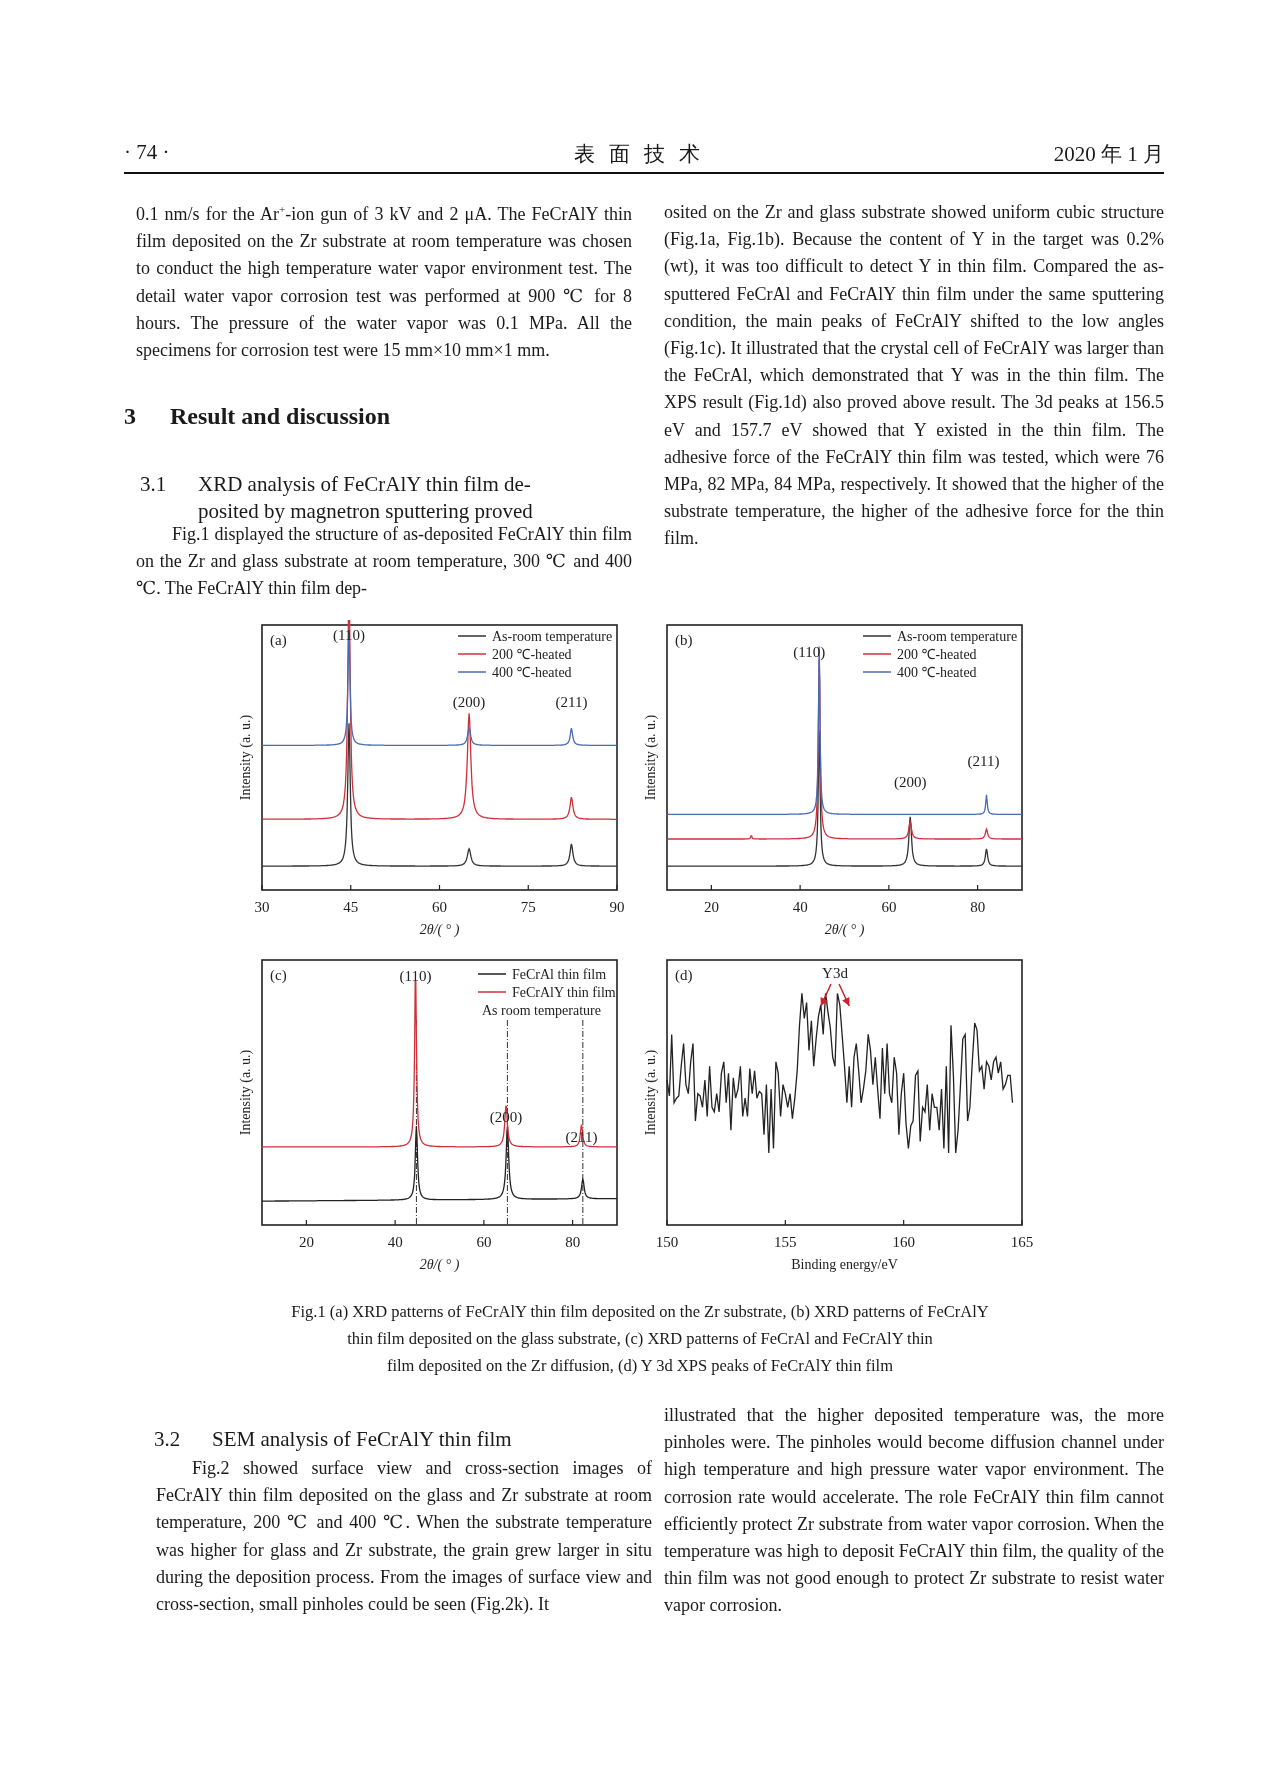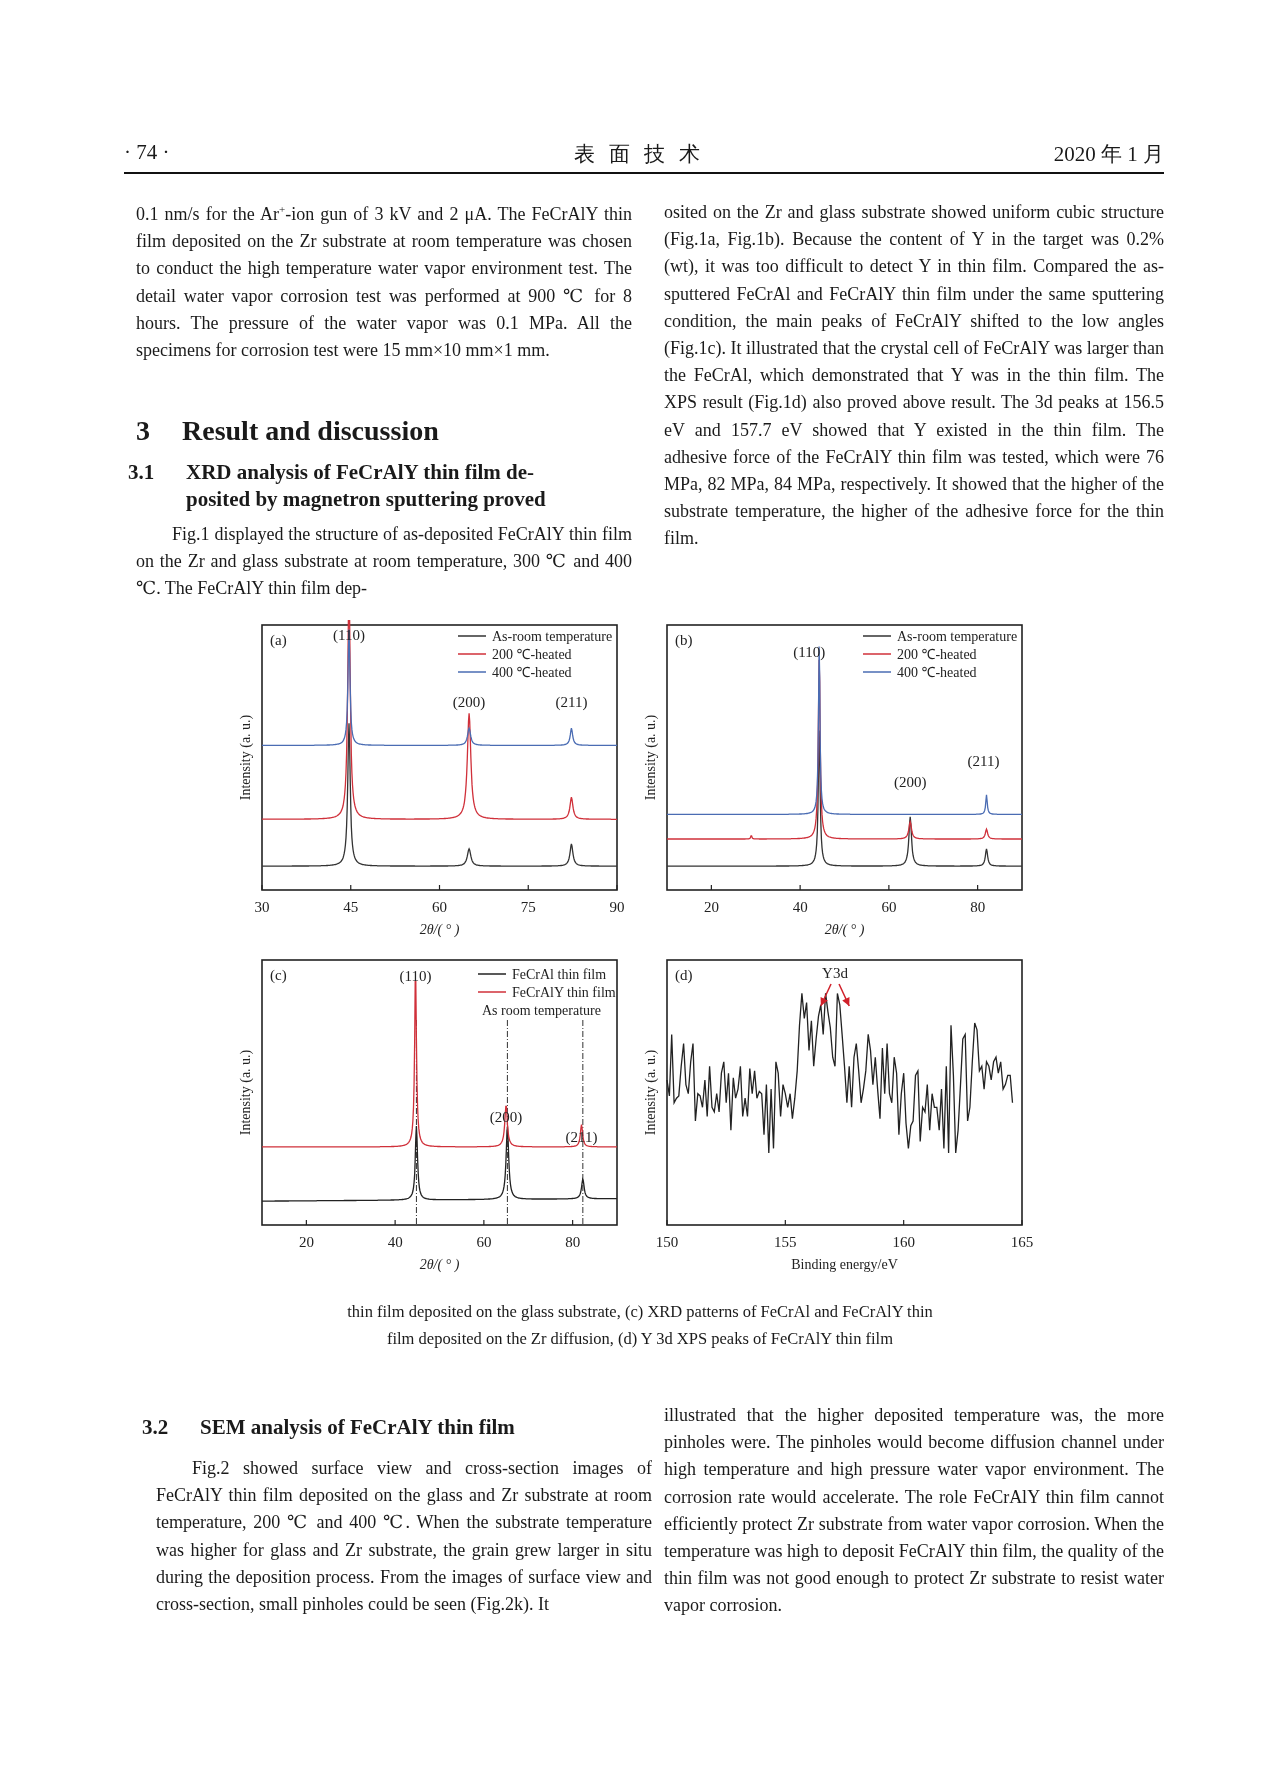--- a/index.html
+++ b/index.html
@@ -7,22 +7,22 @@
   .hdr { position:absolute; top:140px; left:124px; width:1040px; height:30px; font-size:21px; }
   .hdr .pn { position:absolute; left:0; top:0; }
   .hdr .jt { position:absolute; left:0; right:0; text-align:center; letter-spacing:14px; top:0; }
   .hdr .dt { position:absolute; right:0; top:0; }
   .rule { position:absolute; top:172px; left:124px; width:1040px; height:2px; background:#111; }
   .col { position:absolute; font-size:18px; line-height:27.2px; text-align:justify; }
   .col p { margin:0; }
   .ind { text-indent:2em; }
   .colL { left:136px; width:496px; }
   .colR { left:664px; width:500px; }
-  h2 { margin:12px; font-weight:bold; font-size:28px; position:absolute; }
-  h3 { margin:4px; font-weight:bold; font-size:21px; position:absolute; line-height:27px; }
+  h2 { margin:0; font-weight:bold; font-size:24px; position:absolute; }
+  h3 { margin:16px; font-weight:normal; font-size:21px; position:absolute; line-height:27px; }
   .num { display:inline-block; }
   .fig { position:absolute; }
   .fig svg { display:block; }
   .cap { position:absolute; left:200px; width:880px; text-align:center; font-size:16.5px; line-height:27px; }
   sup { font-size:11px; }
 </style>
 </head>
 <body>
 
 <div class="hdr">
@@ -157,20 +157,21 @@
       <path d="M27.0,125.0L29.4,140.9L31.7,79.4L34.1,147.8L36.5,143.2L38.8,140.9L41.2,111.3L43.6,88.5L45.9,129.6L48.3,138.7L50.7,106.8L53.0,88.5L55.4,166.0L57.8,138.7L60.1,140.9L62.5,152.3L64.9,125.0L67.2,161.5L69.6,111.3L72.0,152.3L74.3,156.9L76.7,138.7L79.1,156.9L81.4,118.2L83.8,106.8L86.2,147.8L88.5,118.2L90.9,175.1L93.3,122.7L95.6,143.2L98.0,134.1L100.4,111.3L102.7,161.5L105.1,143.2L107.5,161.5L109.8,113.6L112.2,138.7L114.6,115.9L116.9,143.2L119.3,136.4L121.7,138.7L124.0,179.7L126.4,129.6L128.8,197.9L131.1,134.1L133.5,193.4L135.9,106.8L138.2,118.2L140.6,161.5L143.0,129.6L145.3,138.7L147.7,152.3L150.1,138.7L152.4,163.7L154.8,143.2L157.2,115.9L159.5,70.3L161.9,38.4L164.3,63.5L166.6,47.5L169.0,95.4L171.4,65.7L173.7,111.3L176.1,84.0L178.5,61.2L180.8,49.8L183.2,79.4L185.6,38.4L187.9,56.6L190.3,72.6L192.7,102.2L195.0,111.3L197.4,38.4L199.8,49.8L202.1,79.4L204.5,111.3L206.9,147.8L209.2,111.3L211.6,152.3L214.0,102.2L216.3,88.5L218.7,115.9L221.1,147.8L223.4,134.1L225.8,115.9L228.2,79.4L230.5,95.4L232.9,129.6L235.3,102.2L237.6,134.1L240.0,163.7L242.4,93.1L244.7,138.7L247.1,88.5L249.5,138.7L251.8,147.8L254.2,102.2L256.6,118.2L258.9,179.7L261.3,138.7L263.7,118.2L266.0,168.3L268.4,193.4L270.8,170.6L273.1,166.0L275.5,120.4L277.9,115.9L280.2,186.5L282.6,152.3L285.0,156.9L287.3,129.6L289.7,175.1L292.1,138.7L294.4,152.3L296.8,152.3L299.2,175.1L301.5,134.1L303.9,193.4L306.3,111.3L308.6,197.9L311.0,70.3L313.4,120.4L315.7,197.9L318.1,175.1L320.5,129.6L322.8,84.0L325.2,79.4L327.6,166.0L329.9,152.3L332.3,106.8L334.7,68.0L337.0,74.9L339.4,115.9L341.8,111.3L344.1,134.1L346.5,106.8L348.9,111.3L351.2,125.0L353.6,106.8L356.0,102.2L358.3,118.2L360.7,106.8L363.1,134.1L365.4,129.6L367.8,120.4L370.2,120.4L372.5,147.8L374.9,NaNL377.3,NaNL379.6,NaNL382.0,NaN" fill="none" stroke="#222222" stroke-width="1.3"></path>
       <text x="195.0333333333332" y="23" text-anchor="middle" font-size="15" font-family="&quot;Liberation Serif&quot;, serif" fill="#222">Y3d</text>
       <line x1="191.0333333333332" y1="29" x2="180.83333333333334" y2="51" stroke="#d0202a" stroke-width="1.5"></line>
       <polygon points="180.83333333333334,51 180.5694107585094,42.059622777841064 187.82728156616614,45.42463560684549" fill="#d0202a"></polygon>
       <line x1="199.0333333333332" y1="29" x2="209.23333333333304" y2="51" stroke="#d0202a" stroke-width="1.5"></line>
       <polygon points="209.23333333333304,51 202.23938510050024,45.42463560684549 209.49725590815697,42.059622777841064" fill="#d0202a"></polygon>
     </svg>
 </div>
 
 <div class="cap" style="top:1298px;">
+  <div>Fig.1 (a) XRD patterns of FeCrAlY thin film deposited on the Zr substrate, (b) XRD patterns of FeCrAlY</div>
   <div>thin film deposited on the glass substrate, (c) XRD patterns of FeCrAl and FeCrAlY thin</div>
   <div>film deposited on the Zr diffusion, (d) Y 3d XPS peaks of FeCrAlY thin film</div>
 </div>
 
 <h3 style="top:1410px; left:138px;">
   <span class="num" style="width:58px;">3.2</span><span>SEM analysis of FeCrAlY thin film</span>
 </h3>
 
 <div class="col colL" style="top:1455px;margin-left:20px;">
   <p class="ind">Fig.2 showed surface view and cross-section images of FeCrAlY thin film deposited on the glass and Zr substrate at room temperature, 200 ℃ and 400 ℃. When the substrate temperature was higher for glass and Zr substrate, the grain grew larger in situ during the deposition process. From the images of surface view and cross-section, small pinholes could be seen (Fig.2k). It</p>

